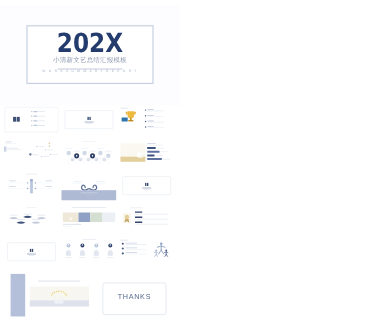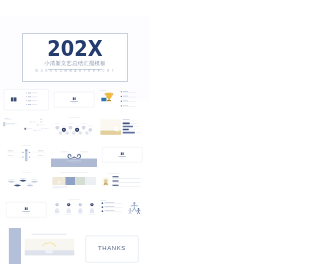--- a/index.html
+++ b/index.html
@@ -3,21 +3,21 @@
 <meta charset="utf-8">
 <style>
   html,body{margin:0;padding:0;background:#ffffff;}
   body{width:150px;height:270px;overflow:hidden;font-family:"Liberation Sans",sans-serif;}
   #page{position:relative;width:150px;height:270px;overflow:hidden;background:#ffffff;}
 
   
   #page-pattern{position:absolute;left:0;top:0;width:150px;height:270px;pointer-events:none;}
 
   
-  #cover{position:absolute;left:0;top:16px;width:150px;height:84px;overflow:hidden;background:#fdfdff;}
+  #cover{position:absolute;left:0;top:4px;width:150px;height:84px;overflow:hidden;background:#fdfdff;}
   #cover-bg{position:absolute;left:0;top:0;width:150px;height:84px;}
   #cover-card{
     position:absolute;left:22px;top:17px;width:106px;height:49px;
     background:rgba(255,255,255,0.88);
     border:0.6px solid #c6d0e1;box-sizing:border-box;
   }
   #cover-year{
     position:absolute;left:0;right:0;top:4px;text-align:center;
     font-family:"DejaVu Sans",sans-serif;font-weight:bold;
     font-size:22px;line-height:22px;color:#233c6d;

